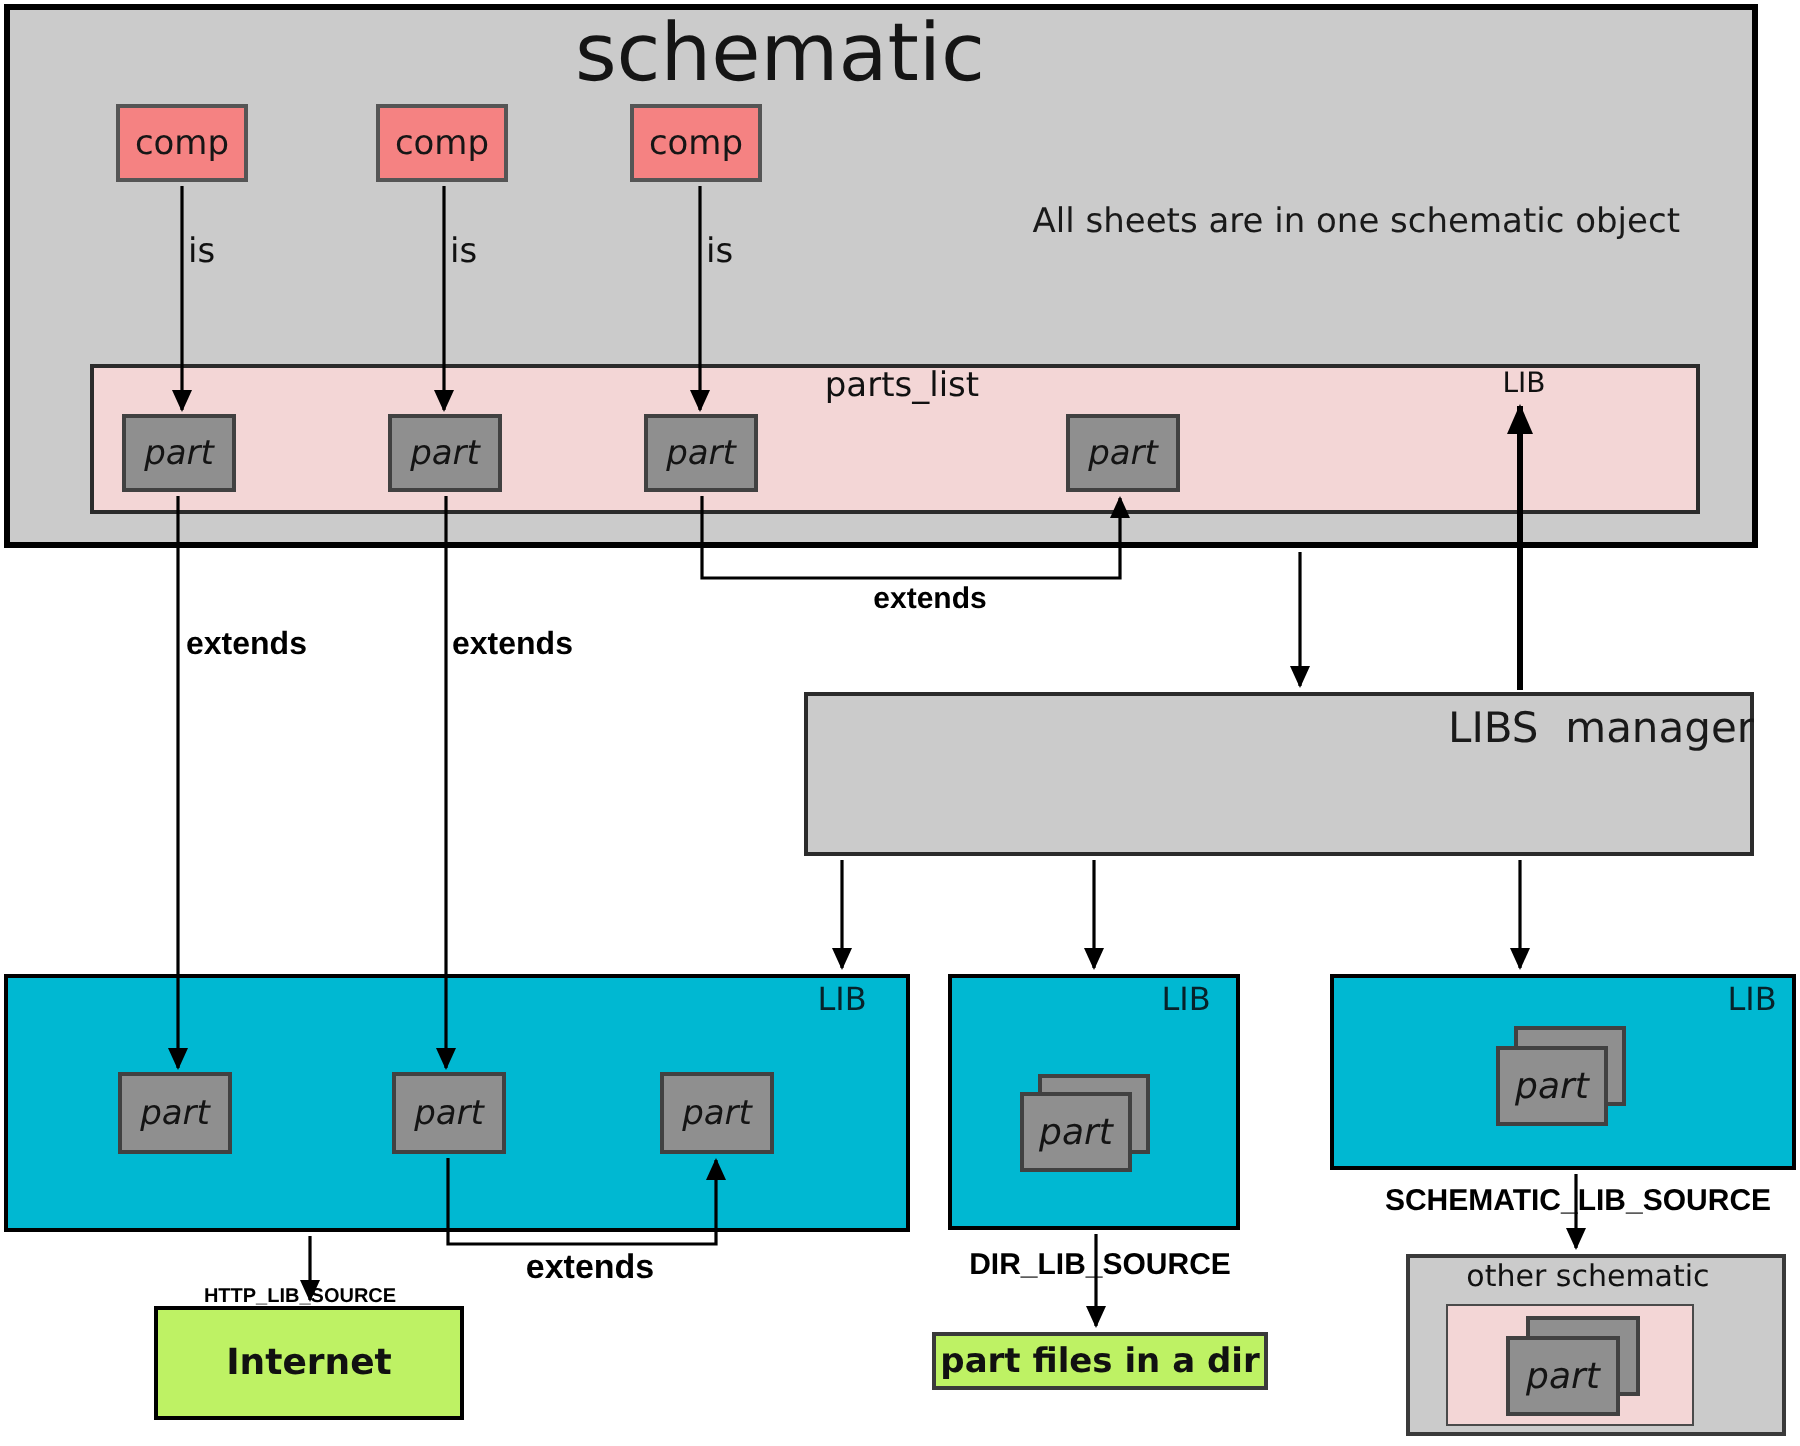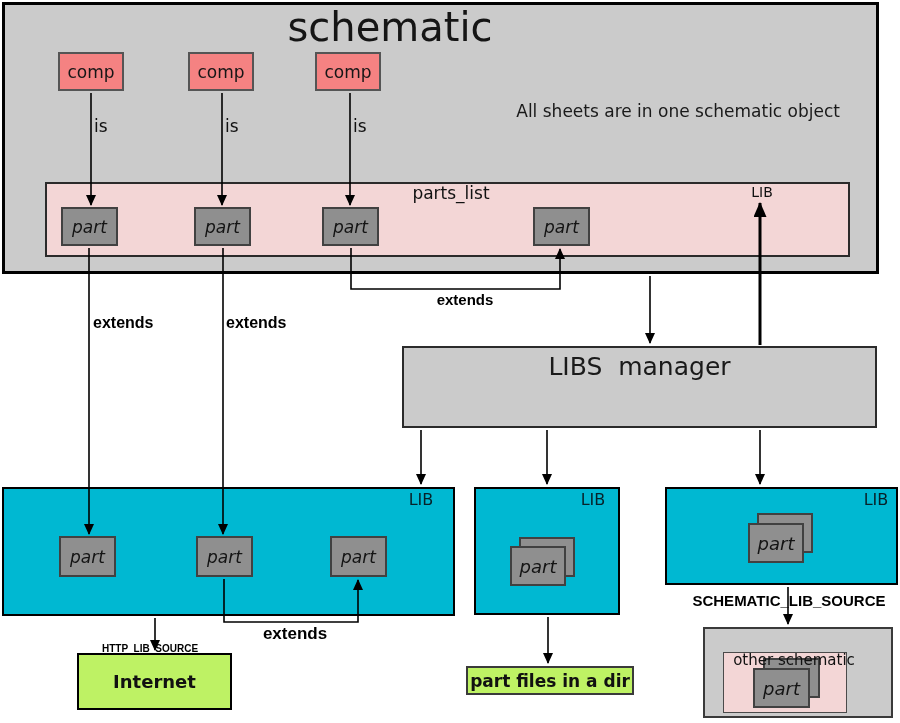--- a/index.html
+++ b/index.html
@@ -11,21 +11,21 @@
   .title{left:160px;top:4px;width:460px;text-align:center;font-size:40px;color:#151515;z-index:5;}
   .note{left:460px;top:101px;width:380px;text-align:right;font-size:17px;color:#1a1a1a;z-index:5;}
   .comp{background:#f58282;border:2px solid #555;width:66px;height:39px;font-size:17px;z-index:2;color:#161616;}
   .part{background:#8f8f8f;border:2px solid #414141;width:57px;height:39px;font-size:17px;z-index:3;color:#141414;font-style:italic;}
   .partslist{left:45px;top:182px;width:805px;height:75px;background:#f3d6d6;border:2px solid #2b2b2b;z-index:1;}
   .pl-label{left:351px;top:183px;width:200px;text-align:center;font-size:17px;z-index:5;}
   .pl-lib{left:722px;top:184px;width:80px;text-align:center;font-size:14px;z-index:5;}
   .is-label{font-size:17px;z-index:6;}
   .conn-label{font-family:"Liberation Sans",sans-serif;font-weight:bold;color:#000;z-index:6;}
   .libsmgr{left:402px;top:346px;width:475px;height:82px;background:#cbcbcb;border:2px solid #2b2b2b;z-index:1;}
-  .libsmgr-label{left:402px;top:352px;width:475px;text-align:center;font-size:25px;white-space:pre;z-index:5;color:#1a1a1a;}
+  .libsmgr-label{left:402px;top:352px;width:475px;text-align:right;font-size:21px;white-space:pre;z-index:5;color:#1a1a1a;}
   .cyan{background:#00b8d2;border:2px solid #000;z-index:1;}
   .lib-tag{font-size:16px;text-align:center;z-index:5;color:#07222a;}
   .target{background:#bef264;z-index:1;font-weight:bold;}
   .other{left:703px;top:627px;width:190px;height:91px;background:#cbcbcb;border:2px solid #3a3a3a;z-index:1;}
   .pinkpanel{left:723px;top:652px;width:124px;height:61px;background:#f3d6d6;border:1px solid #4a4a4a;z-index:2;}
   .stack-back{z-index:3;}
   .stack-front{z-index:4;font-size:18px;}
   svg.wires{position:absolute;left:0;top:0;z-index:4;pointer-events:none;}
 </style>
 </head>
@@ -67,30 +67,31 @@
   <div class="abs cc part" style="left:196px;top:536px;height:41px;">part</div>
   <div class="abs cc part" style="left:330px;top:536px;height:41px;">part</div>
   <div class="abs conn-label" style="left:235px;top:624px;width:120px;text-align:center;font-size:17px;">extends</div>
   <div class="abs conn-label" style="left:57px;top:621px;width:186px;text-align:center;font-size:10px;margin-top:22px;">HTTP_LIB_SOURCE</div>
   <div class="abs cc target" style="left:77px;top:653px;width:155px;height:57px;border:2px solid #000;font-size:18px;">Internet</div>
 
   <div class="abs cyan" style="left:474px;top:487px;width:146px;height:128px;"></div>
   <div class="abs lib-tag" style="left:563px;top:490px;width:60px;">LIB</div>
   <div class="abs part stack-back" style="left:519px;top:537px;width:56px;height:40px;"></div>
   <div class="abs cc part stack-front" style="left:510px;top:546px;width:56px;height:40px;">part</div>
+  <div class="abs conn-label" style="left:458px;top:624px;width:184px;text-align:center;font-size:15px;">DIR_LIB_SOURCE</div>
   <div class="abs cc target" style="left:466px;top:666px;width:168px;height:29px;border:2px solid #3a3a3a;font-size:17px;">part files in a dir</div>
 
   <div class="abs cyan" style="left:665px;top:487px;width:233px;height:98px;"></div>
   <div class="abs lib-tag" style="left:846px;top:490px;width:60px;">LIB</div>
   <div class="abs part stack-back" style="left:757px;top:513px;width:56px;height:40px;"></div>
   <div class="abs cc part stack-front" style="left:748px;top:523px;width:56px;height:40px;">part</div>
   <div class="abs conn-label" style="left:691px;top:592px;width:196px;text-align:center;font-size:15px;">SCHEMATIC_LIB_SOURCE</div>
 
   <div class="abs other"></div>
-  <div class="abs" style="left:703px;top:629px;width:182px;text-align:center;font-size:15px;z-index:5;margin-top:22px;">other schematic</div>
+  <div class="abs" style="left:703px;top:629px;width:182px;text-align:center;font-size:15px;z-index:5;">other schematic</div>
   <div class="abs pinkpanel"></div>
   <div class="abs part stack-back" style="left:763px;top:658px;width:57px;height:40px;"></div>
   <div class="abs cc part stack-front" style="left:753px;top:668px;width:57px;height:40px;">part</div>
 
   <svg class="wires" width="900" height="723" viewBox="0 0 900 723">
     <defs>
       <marker id="ah" markerWidth="11" markerHeight="10" refX="10" refY="5" orient="auto" markerUnits="userSpaceOnUse">
         <path d="M0,0 L11,5 L0,10 Z" fill="#000"></path>
       </marker>
       <marker id="ahBig" markerWidth="15" markerHeight="13" refX="14" refY="6.5" orient="auto" markerUnits="userSpaceOnUse">

